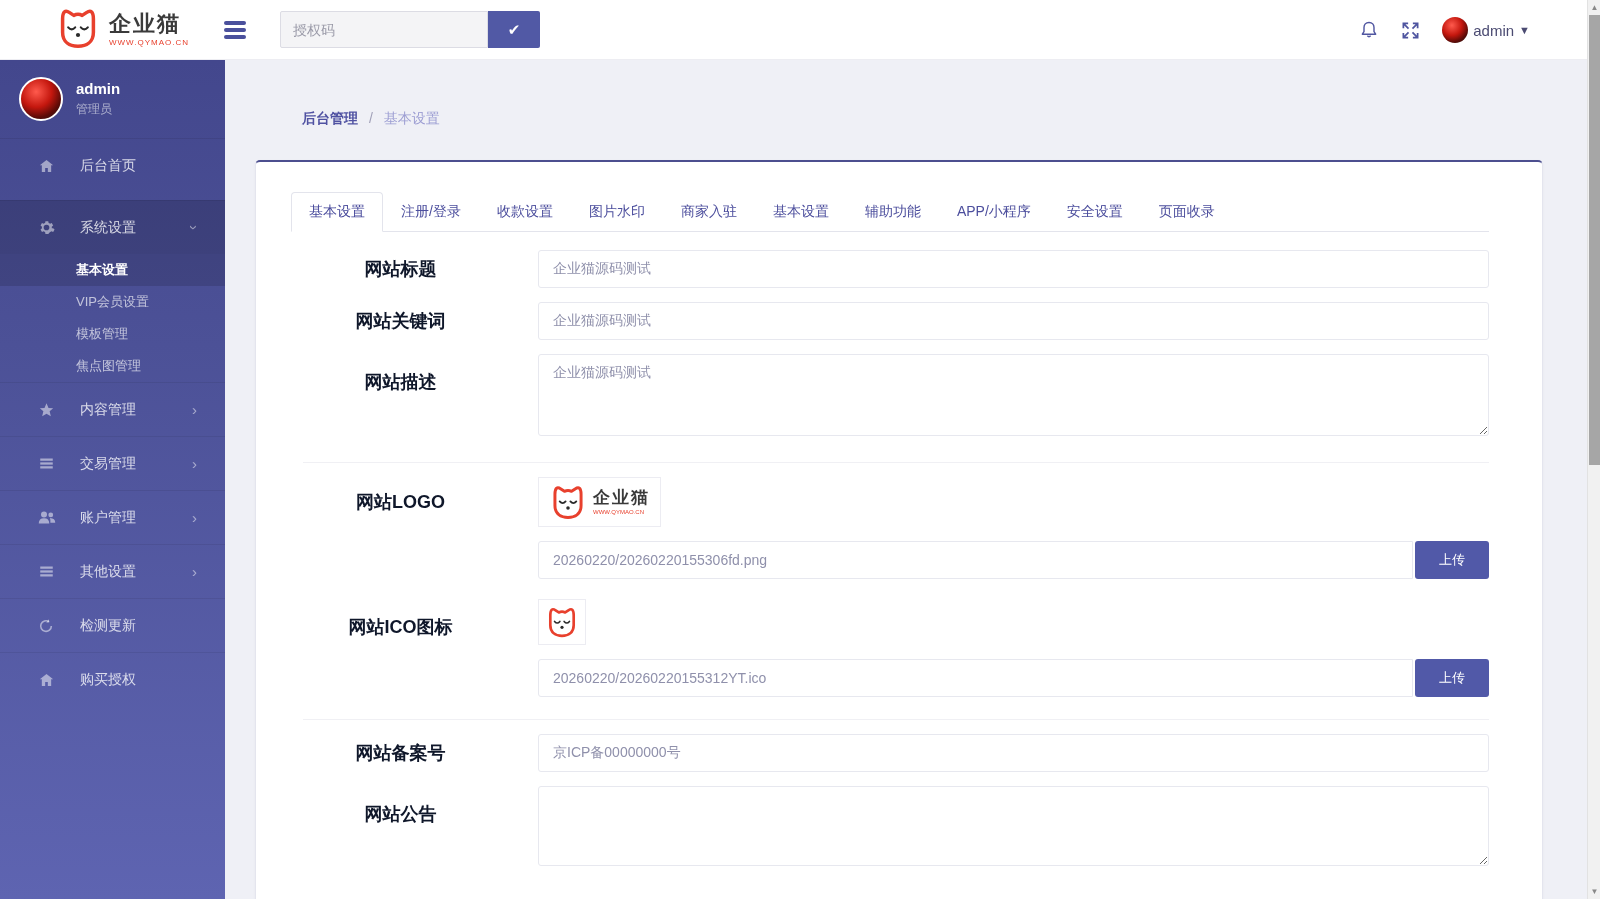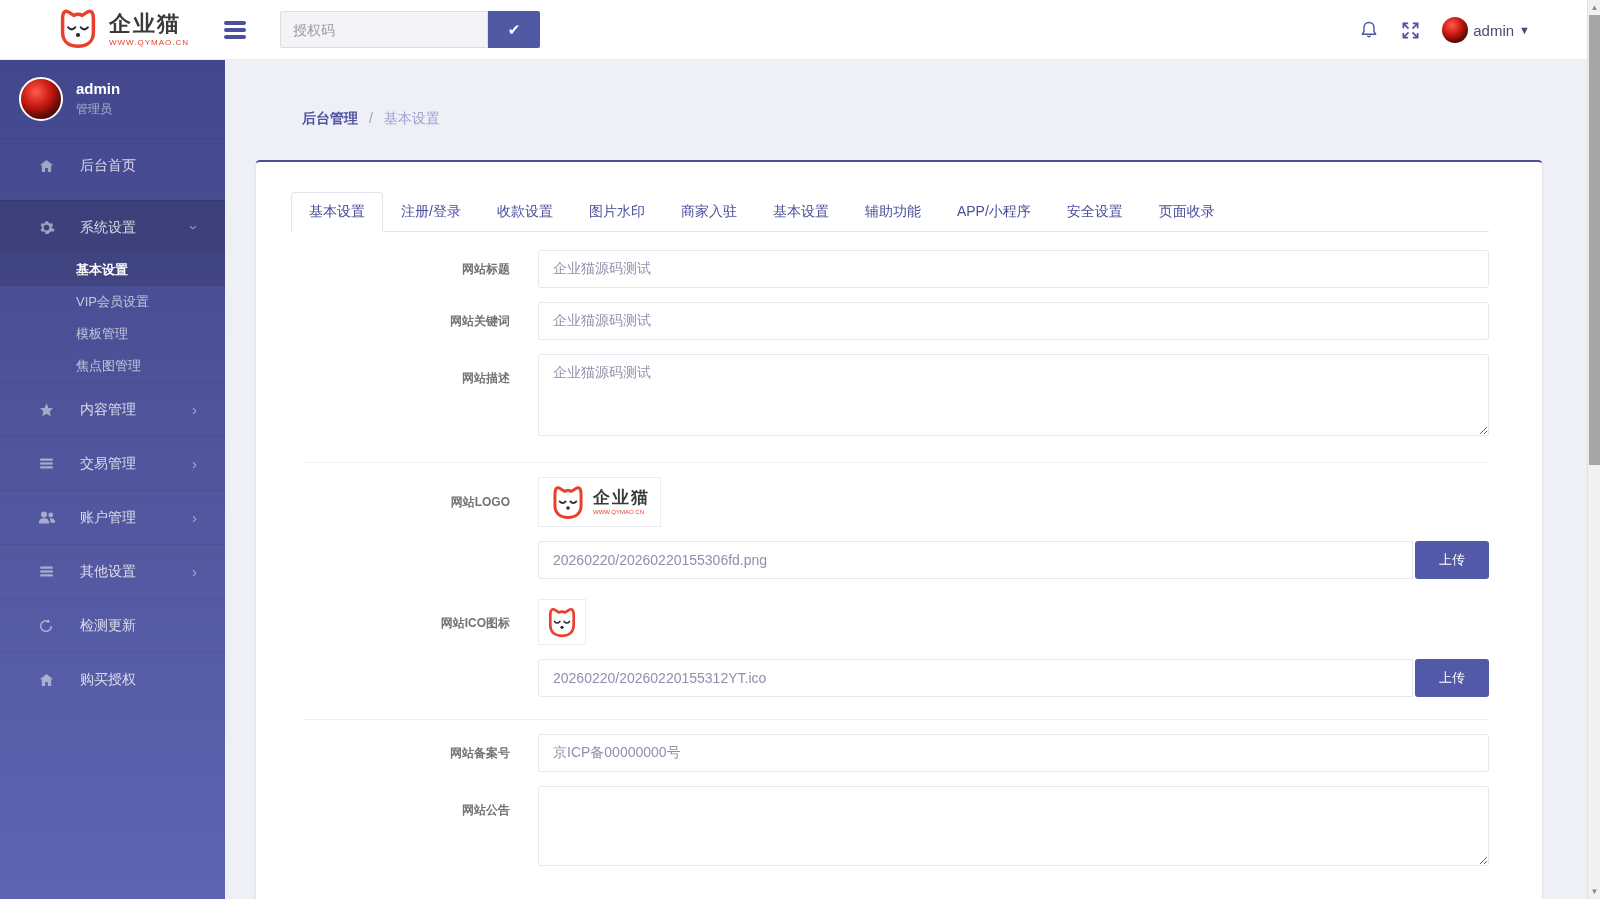--- a/index.html
+++ b/index.html
@@ -48,21 +48,21 @@
 
   .card { margin:32px 57px 0 30px; background:#fff; border:1px solid #e4e5ee; border-top:2px solid #4c4f8f; border-radius:5px; box-shadow:0 1px 3px rgba(60,60,100,.05); padding:30px 53px 60px 35px; min-height:900px; }
 
   .tabs { display:flex; border-bottom:1px solid #e3e4ec; }
   .tab { padding:10px 17px; font-size:14px; color:#4c4e9d; cursor:pointer; margin-bottom:-1px; border:1px solid transparent; border-radius:4px 4px 0 0; white-space:nowrap; }
   .tab.active { background:#fff; border-color:#e3e4ec #e3e4ec #fff #e3e4ec; color:#45479a; }
 
   .form { margin-top:18px; }
   .frow { display:flex; align-items:center; margin-top:14px; }
   .frow.top { align-items:flex-start; }
-  .flabel { width:247px; text-align:right; padding-right:28px; font-size:12px; font-weight:bold; color:#737373; flex:0 0 auto; }
+  .flabel { width:247px; text-align:center; padding-right:28px; font-size:18px; font-weight:bold; color:#0f172a; flex:0 0 auto; }
   .fctrl { flex:1; }
   .tin { width:100%; height:38px; border:1px solid #e7e8ef; border-radius:3px; padding:0 14px; font-size:14px; color:#8f90ab; outline:none; background:#fff; }
   .tarea { width:100%; border:1px solid #e7e8ef; border-radius:3px; padding:9px 14px; font-size:14px; color:#8f90ab; outline:none; resize:vertical; font-family:"Liberation Sans",sans-serif; }
   .hr { border:none; border-top:1px solid #f0f0f4; margin:22px 0 8px 12px; }
 
   .imgbox { border:1px solid #ececf2; background:#fff; display:inline-flex; align-items:center; justify-content:center; padding:6px 10px; }
   .igroup { display:flex; }
   .igroup .tin { border-radius:3px 0 0 3px; }
   .up-btn { width:74px; height:38px; background:#5159a8; color:#fff; border:none; border-radius:3px; font-size:13px; cursor:pointer; margin-left:2px; flex:0 0 auto; }
   .label-top { padding-top:16px; }

